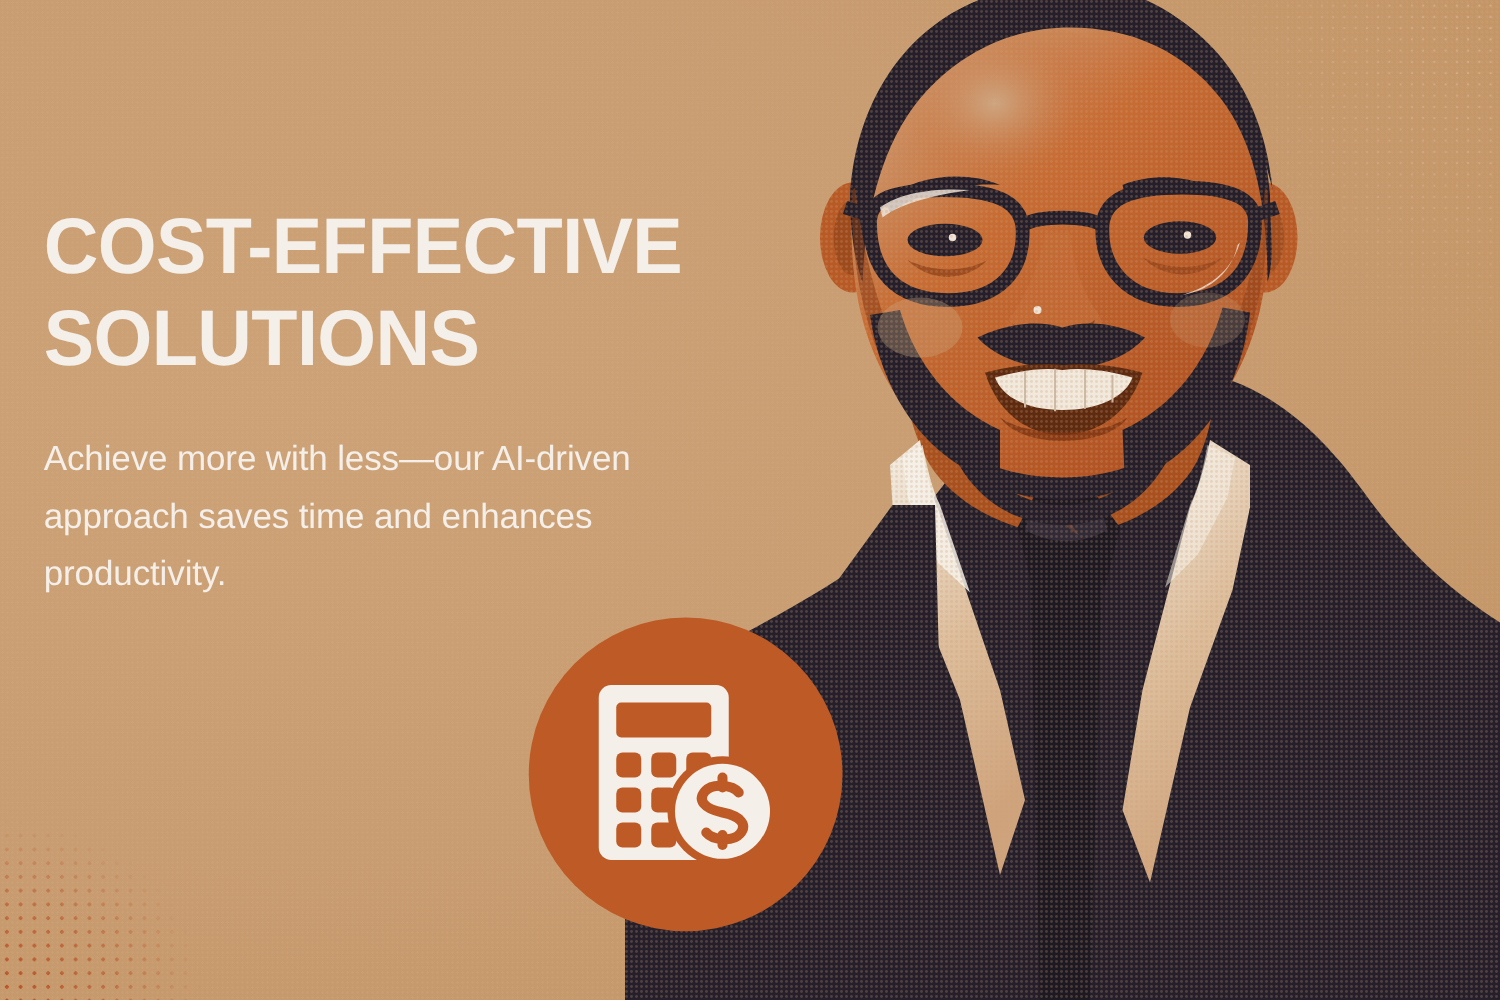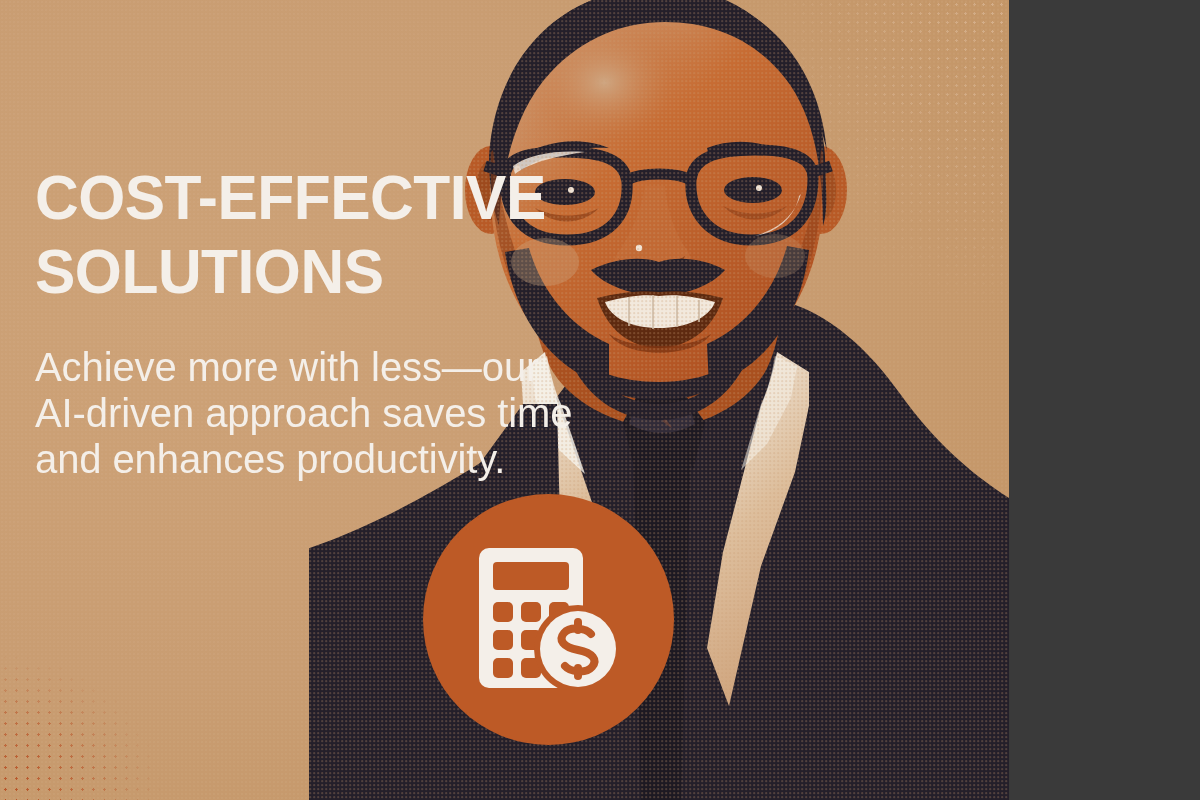--- a/index.html
+++ b/index.html
@@ -2,21 +2,21 @@
 <html><head>
 <meta charset="utf-8">
 <style>
   html, body {
     margin: 0;
     padding: 0;
     background: #3a3a3a;
   }
   .stage {
     position: relative;
-    width: 1009px;
+    width: 1200px;
     height: 800px;
     overflow: hidden;
     font-family: "Liberation Sans", sans-serif;
     background: #ec4899;
   }
 
   
   .bg-base {
     position: absolute;
     inset: 0;
@@ -87,21 +87,21 @@
     font-weight: 700;
     letter-spacing: -0.5px;
     text-transform: uppercase;
     transform: scaleX(.96);
     transform-origin: left center;
     white-space: pre-line;
   }
   .subhead {
     margin: 36px 0 0 0;
     color: #f4efe9;
-    font-size: 40px;
+    font-size: 28px;
     line-height: 46px;
     font-weight: 400;
     letter-spacing: -0.1px;
     max-width: 545px;
   }
 
   
   .icon-badge {
     position: absolute;
     left: 423px;

